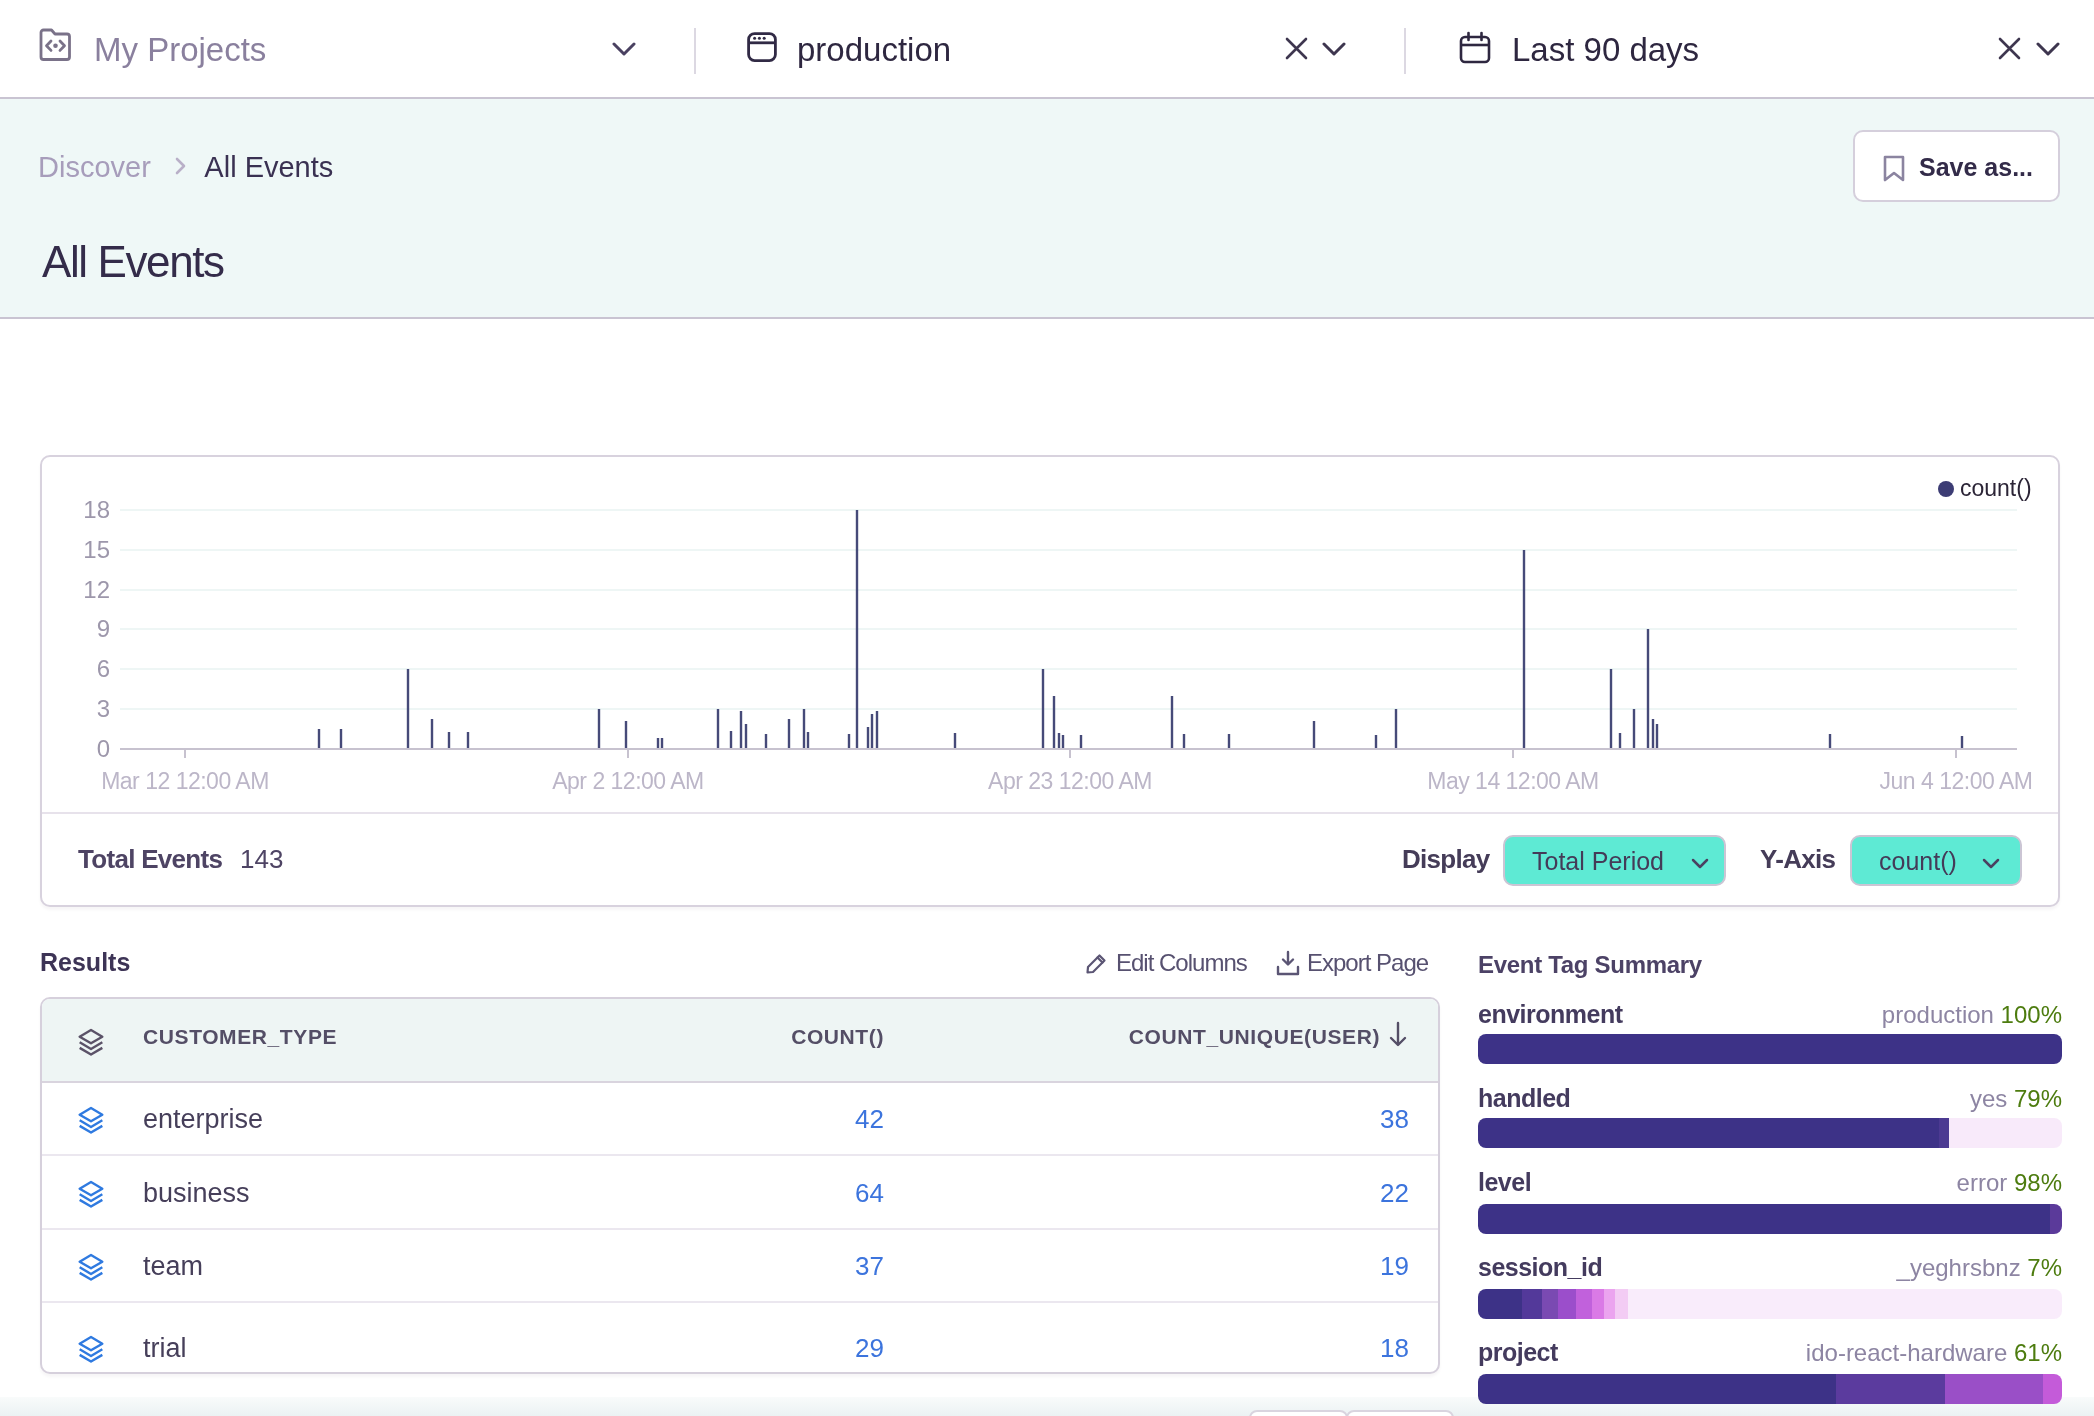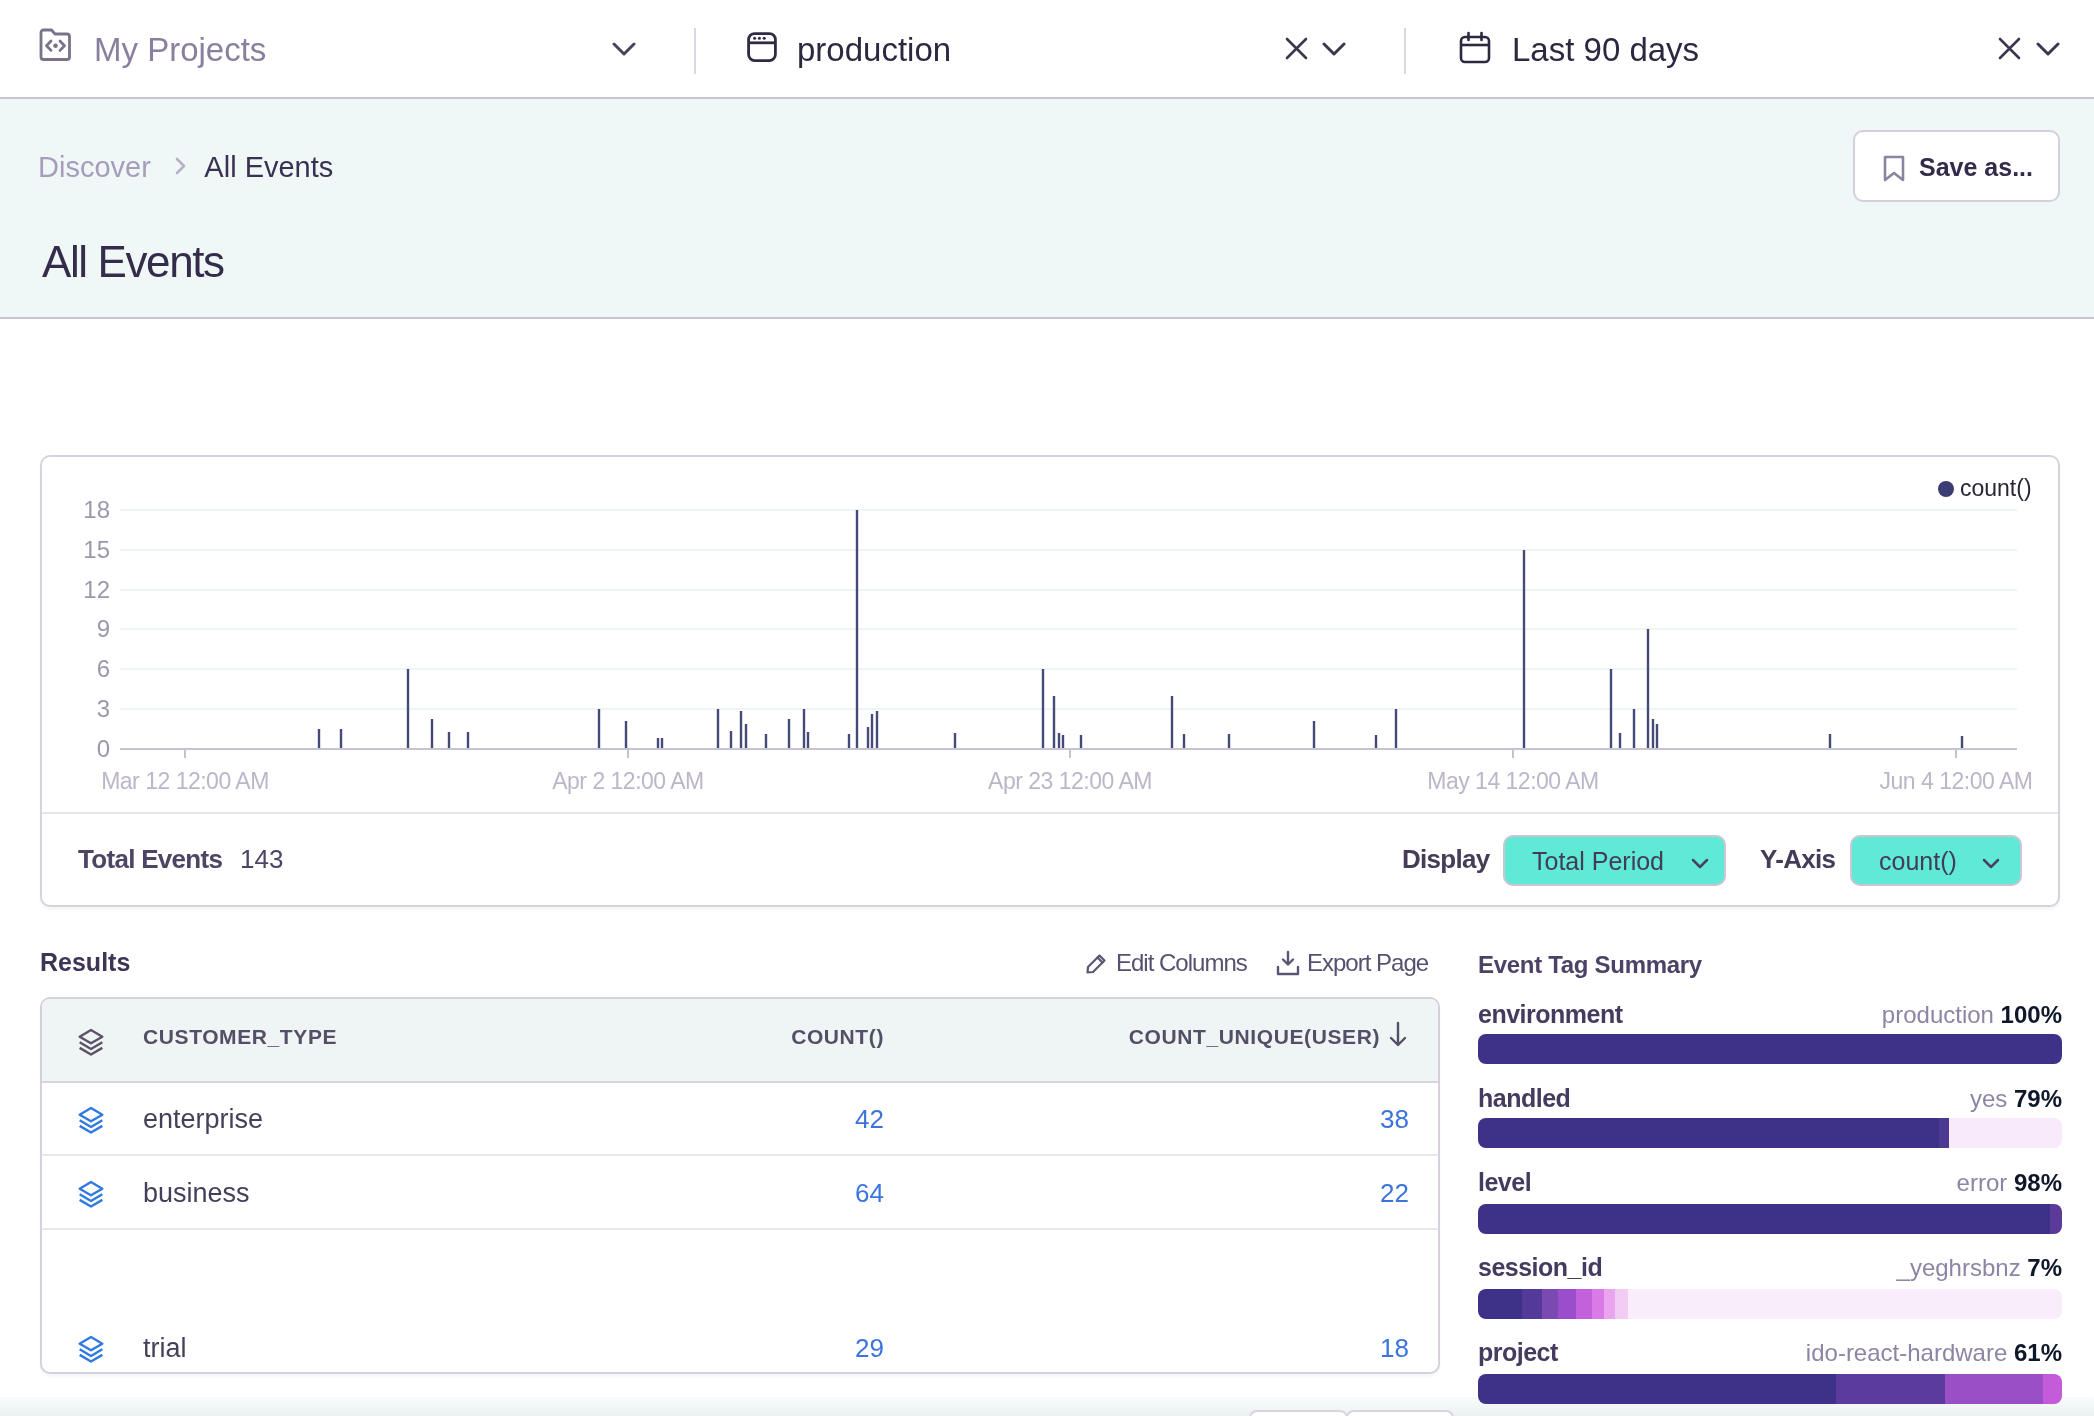--- a/index.html
+++ b/index.html
@@ -34,21 +34,21 @@
 #thead { position:absolute; left:0; top:0; width:1396px; height:84px; background:#eef5f4; border-bottom:2px solid #d9d4de; }
 .trow { position:absolute; left:0; width:1396px; height:73px; border-bottom:2px solid #ebe7ef; }
 .tname { position:absolute; left:101px; top:50%; transform:translateY(-50%); font-size:27px; color:#463f5a; }
 .tnum { position:absolute; top:50%; transform:translateY(-50%); font-size:26px; color:#3c74dd; }
 .rowicon { position:absolute; left:33px; top:50%; margin-top:-15px; }
 
 
 #tags { position:absolute; left:1478px; top:944px; width:584px; }
 .tag-label { position:absolute; left:0; font-size:25px; line-height:25px; font-weight:700; letter-spacing:-0.5px; color:#443b5e; }
 .tag-val { position:absolute; right:0; font-size:24px; line-height:25px; color:#8d85a3; }
-.tag-val b { color:#0f172a; font-weight:700; }
+.tag-val b { color:#4d7c0f; font-weight:400; }
 .tag-bar { position:absolute; left:0; width:584px; height:30px; border-radius:8px; }
 
 #botband { position:absolute; left:0; top:1397px; width:2094px; height:19px; background:linear-gradient(180deg,#f9fbfb 0%,#ebf2f3 100%); }
 .pgbtn { position:absolute; top:1410px; height:40px; background:#fff; border:2px solid #d9d4df; border-radius:8px; }
 </style>
 </head>
 <body>
 <div id="page">
   <div id="botband"></div>
 
@@ -248,20 +248,30 @@
 <div class="trow" style="top:158px;">
       <svg class="rowicon" width="32" height="32" viewBox="0 0 24 24" fill="none" stroke="#2f7ae0" stroke-width="1.8">
           <path d="M12 3 L20.5 8 L12 13 L3.5 8 Z" stroke-linejoin="round"></path>
           <path d="M3.5 12.2 L12 17.2 L20.5 12.2" stroke-linejoin="round"></path>
           <path d="M3.5 16.4 L12 21.4 L20.5 16.4" stroke-linejoin="round"></path>
         </svg>
       <span class="tname">business</span>
       <span class="tnum" style="right:554px">64</span>
       <span class="tnum" style="right:29px">22</span>
     </div>
+<div class="trow" style="top:231px;">
+      <svg class="rowicon" width="32" height="32" viewBox="0 0 24 24" fill="none" stroke="#2f7ae0" stroke-width="1.8">
+          <path d="M12 3 L20.5 8 L12 13 L3.5 8 Z" stroke-linejoin="round"></path>
+          <path d="M3.5 12.2 L12 17.2 L20.5 12.2" stroke-linejoin="round"></path>
+          <path d="M3.5 16.4 L12 21.4 L20.5 16.4" stroke-linejoin="round"></path>
+        </svg>
+      <span class="tname">team</span>
+      <span class="tnum" style="right:554px">37</span>
+      <span class="tnum" style="right:29px">19</span>
+    </div>
 <div class="trow" style="top:304px;border-bottom:none;margin-top:8px;">
       <svg class="rowicon" width="32" height="32" viewBox="0 0 24 24" fill="none" stroke="#2f7ae0" stroke-width="1.8">
           <path d="M12 3 L20.5 8 L12 13 L3.5 8 Z" stroke-linejoin="round"></path>
           <path d="M3.5 12.2 L12 17.2 L20.5 12.2" stroke-linejoin="round"></path>
           <path d="M3.5 16.4 L12 21.4 L20.5 16.4" stroke-linejoin="round"></path>
         </svg>
       <span class="tname">trial</span>
       <span class="tnum" style="right:554px">29</span>
       <span class="tnum" style="right:29px">18</span>
     </div>

